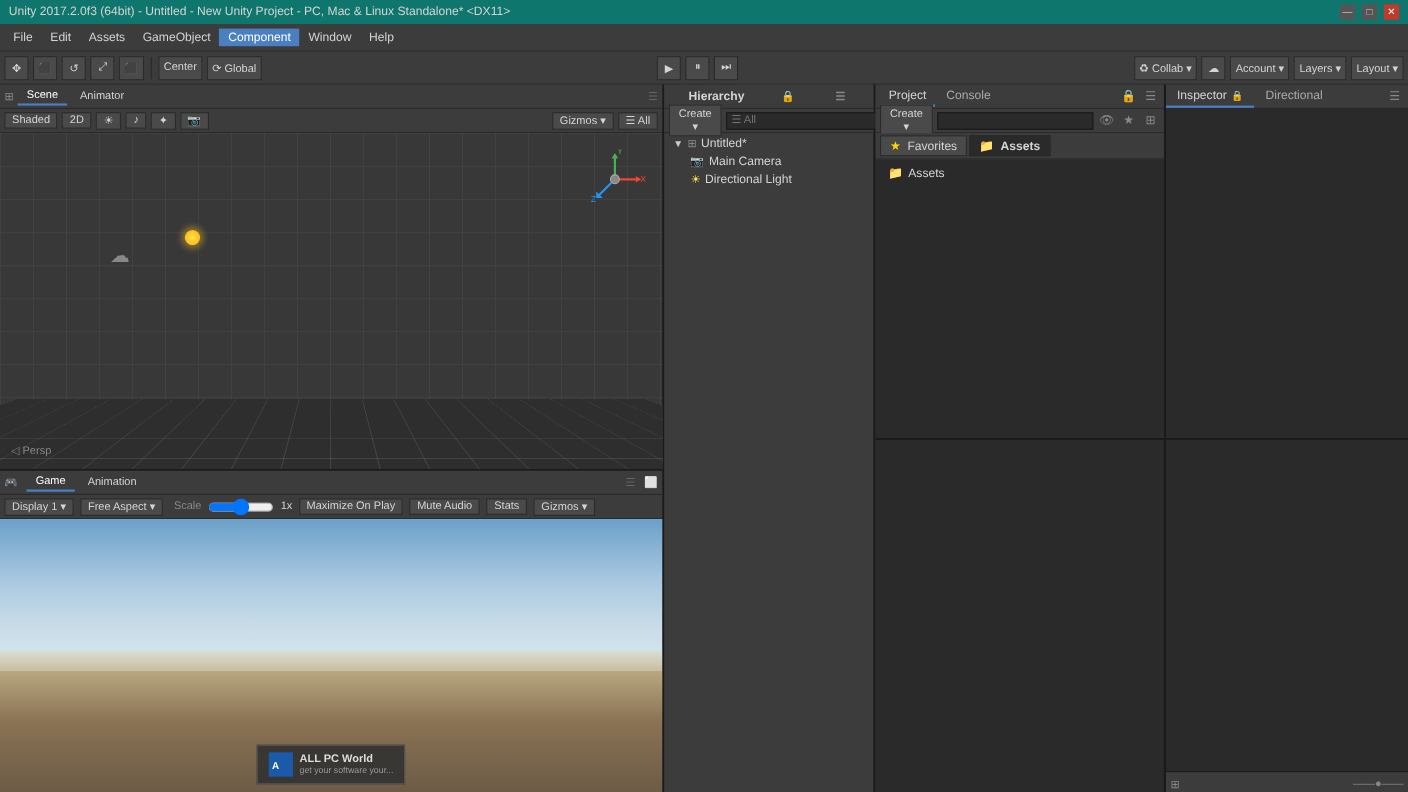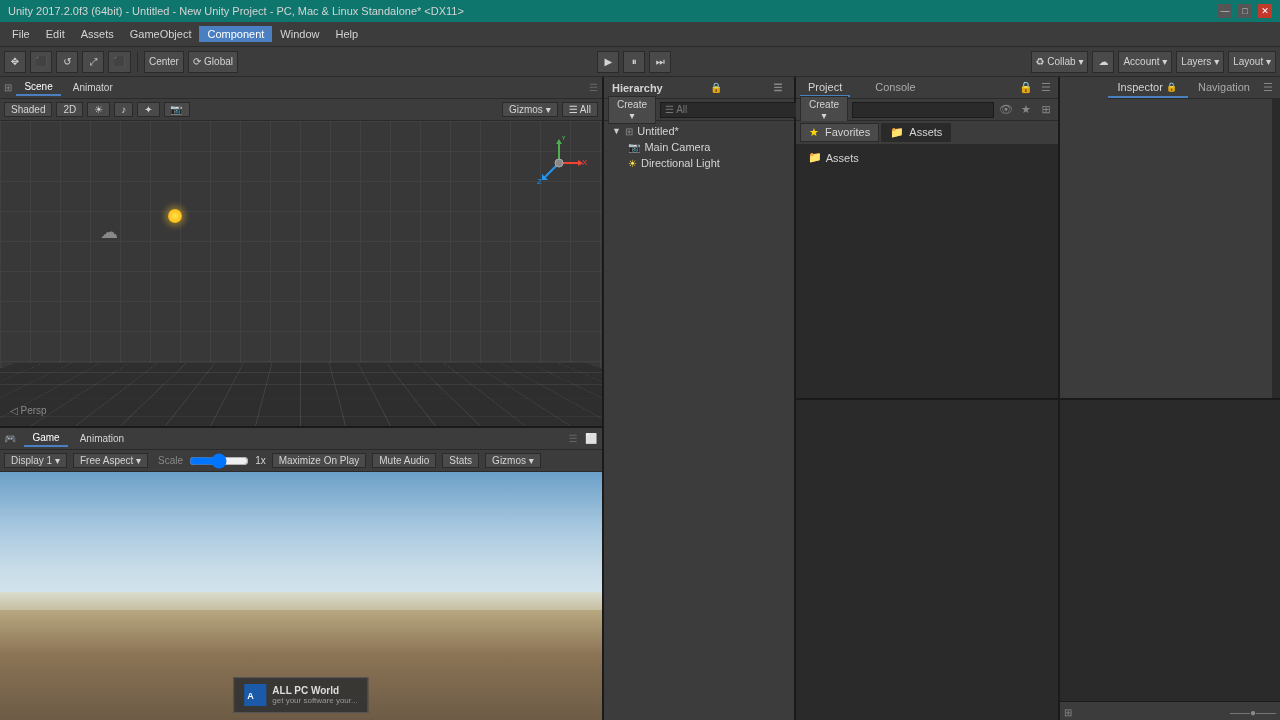--- a/index.html
+++ b/index.html
@@ -261,21 +261,21 @@
     #hierarchy-panel {
       flex: 1;
       display: flex;
       flex-direction: column;
     }
     .panel-header {
       height: 22px;
       background: #3c3c3c;
       display: flex;
       align-items: center;
-      padding: 0 8px;
+      padding: 0 22px;
       gap: 4px;
       border-bottom: 1px solid #2a2a2a;
       font-size: 11px;
       font-weight: bold;
       color: #d4d4d4;
     }
     .panel-header-btn {
       margin-left: auto;
       width: 16px;
       height: 16px;
@@ -345,35 +345,34 @@
     #project-panel {
       flex: 1;
       display: flex;
       flex-direction: column;
       border-right: 2px solid #1a1a1a;
     }
     #inspector-panel {
       width: 220px;
       display: flex;
       flex-direction: column;
-      align-items: flex-end;
     }
     #right-bottom {
       display: flex;
       height: 50%;
     }
 
     .panel-tabs {
       height: 22px;
       background: #3c3c3c;
       display: flex;
       align-items: center;
       padding: 0 4px;
       border-bottom: 1px solid #2a2a2a;
-      gap: 17px;
+      gap: 2px;
     }
     .panel-tab {
       padding: 2px 8px;
       font-size: 11px;
       color: #aaa;
       cursor: pointer;
       border-bottom: 2px solid transparent;
     }
     .panel-tab.active {
       color: #d4d4d4;
@@ -422,20 +421,21 @@
       padding: 2px 8px;
       font-size: 11px;
       color: #d4d4d4;
       cursor: pointer;
       background: #4a4a4a;
       border: 1px solid #2a2a2a;
     }
     .project-tab.active {
       background: #2a2a2a;
       border-bottom-color: #2a2a2a;
+      font-weight: bold;
     }
 
     .folder-icon { color: #c8a040; }
     .asset-item {
       padding: 2px 8px;
       cursor: pointer;
       display: flex;
       align-items: center;
       gap: 4px;
     }
@@ -743,21 +743,21 @@
         </div>
       </div>
 
       <div id="inspector-panel">
 
         <div class="inspector-navigation-tabs">
           <span class="insp-nav-tab active">
             Inspector
             <span class="lock-icon">🔒</span>
           </span>
-          <span class="insp-nav-tab">Navigation</span>
+          <span class="insp-nav-tab">Directional</span>
           <div style="margin-left:auto;display:flex;gap:4px;align-items:center;padding-right:4px;">
             <span class="icon-btn">☰</span>
           </div>
         </div>
 
         <div class="panel-content">
         </div>
       </div>
 
     </div>

